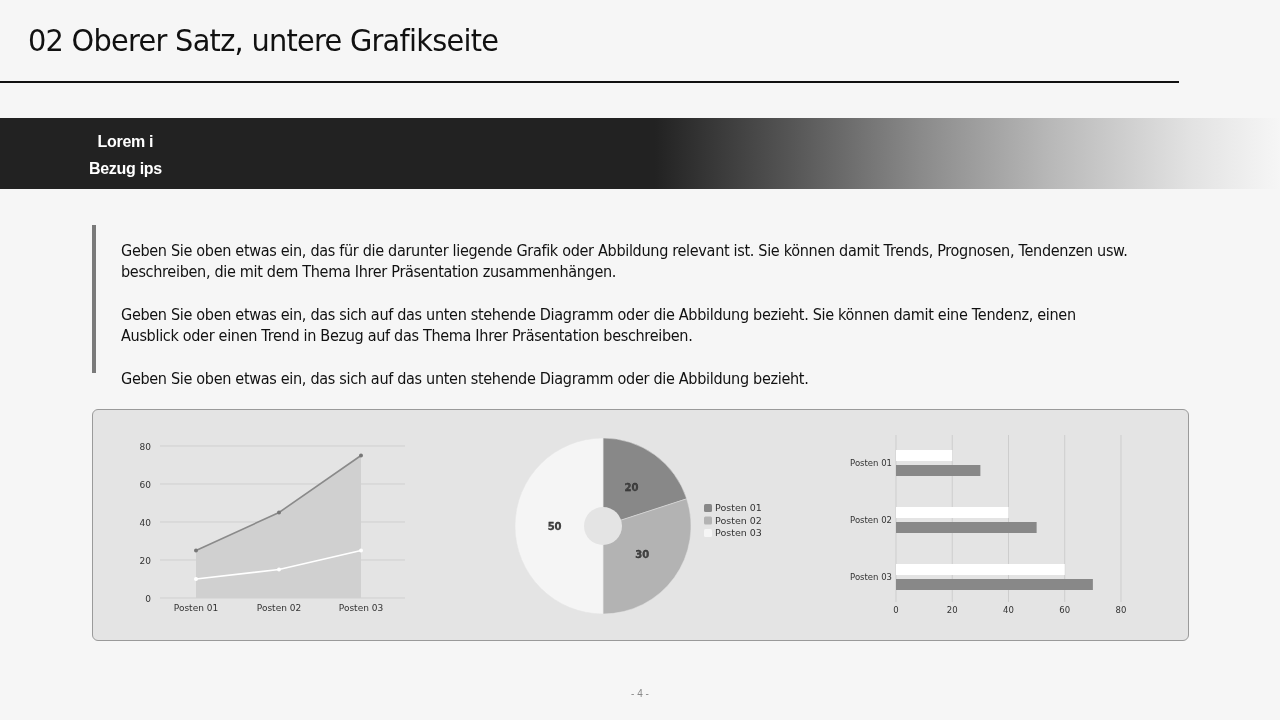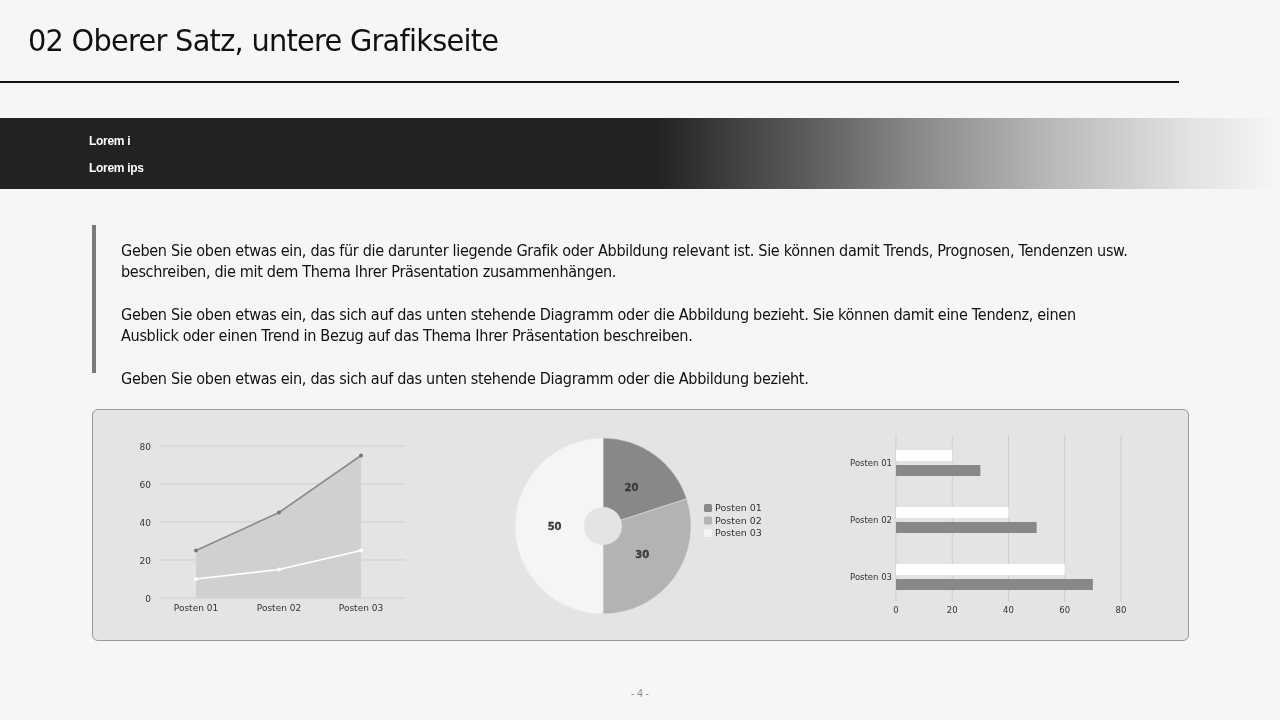--- a/index.html
+++ b/index.html
@@ -12,21 +12,21 @@
       font-size: 31px; letter-spacing: -0.8px; color: #111; font-weight: normal;
       transform: scaleX(0.93); transform-origin: left center;
       white-space: nowrap;
     }
     .title-rule { position: absolute; left: 0; top: 81px; width: 1179px; height: 1.5px; background: #111; }
 
     .band {
       position: absolute; left: 0; top: 118px; width: 1280px; height: 71px;
       background: linear-gradient(to right, #222 0px, #222 655px, #555 790px, #8a8a8a 920px, #b8b8b8 1050px, #e2e2e2 1190px, #f6f6f6 1280px);
     }
-    .band-text { position: absolute; left: 89px; top: 128px; color: #fff; font-weight: bold; font-size: 12px; line-height: 27px; letter-spacing: -0.3px; }
+    .band-text { position: absolute; left: 89px; top: 128px; color: #fff; font-weight: bold; font-size: 16px; line-height: 27px; letter-spacing: -0.3px; text-align: center; }
     .band-text div { white-space: nowrap; }
 
     .quote-bar { position: absolute; left: 92px; top: 225px; width: 4px; height: 148px; background: #7a7a7a; }
     .body-text { position: absolute; left: 121px; top: 241px; width: 1050px; font-family: "DejaVu Sans", sans-serif; font-size: 15px; line-height: 21px; color: #111; letter-spacing: -0.35px; }
     .body-text p { margin-bottom: 22px; transform: scaleX(0.965); transform-origin: left top; }
 
     .card {
       position: absolute; left: 92px; top: 409px; width: 1097px; height: 232px;
       background: #e4e4e4; border: 1px solid #9a9a9a; border-radius: 6px;
     }
@@ -38,21 +38,21 @@
   </style>
 </head>
 <body>
 
 <div class="slide-title">02 Oberer Satz, untere Grafikseite</div>
 <div class="title-rule"></div>
 
 <div class="band"></div>
 <div class="band-text">
   <div>Lorem i</div>
-  <div>Lorem ips</div>
+  <div>Bezug ips</div>
 </div>
 
 <div class="quote-bar"></div>
 <div class="body-text">
   <p>Geben Sie oben etwas ein, das für die darunter liegende Grafik oder Abbildung relevant ist. Sie können damit Trends, Prognosen, Tendenzen usw. beschreiben, die mit dem Thema Ihrer Präsentation zusammenhängen.</p>
   <p>Geben Sie oben etwas ein, das sich auf das unten stehende Diagramm oder die Abbildung bezieht. Sie können damit eine Tendenz, einen Ausblick oder einen Trend in Bezug auf das Thema Ihrer Präsentation beschreiben.</p>
   <p>Geben Sie oben etwas ein, das sich auf das unten stehende Diagramm oder die Abbildung bezieht.</p>
 </div>
 
 <div class="card"></div>

